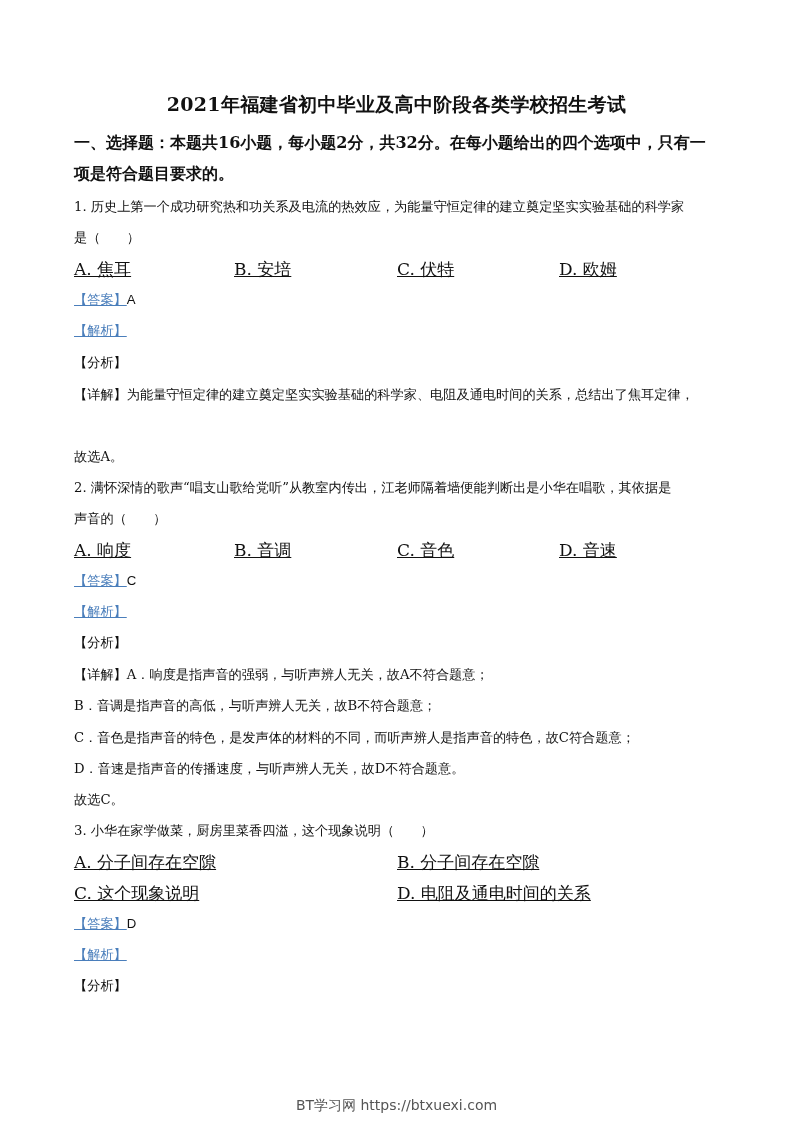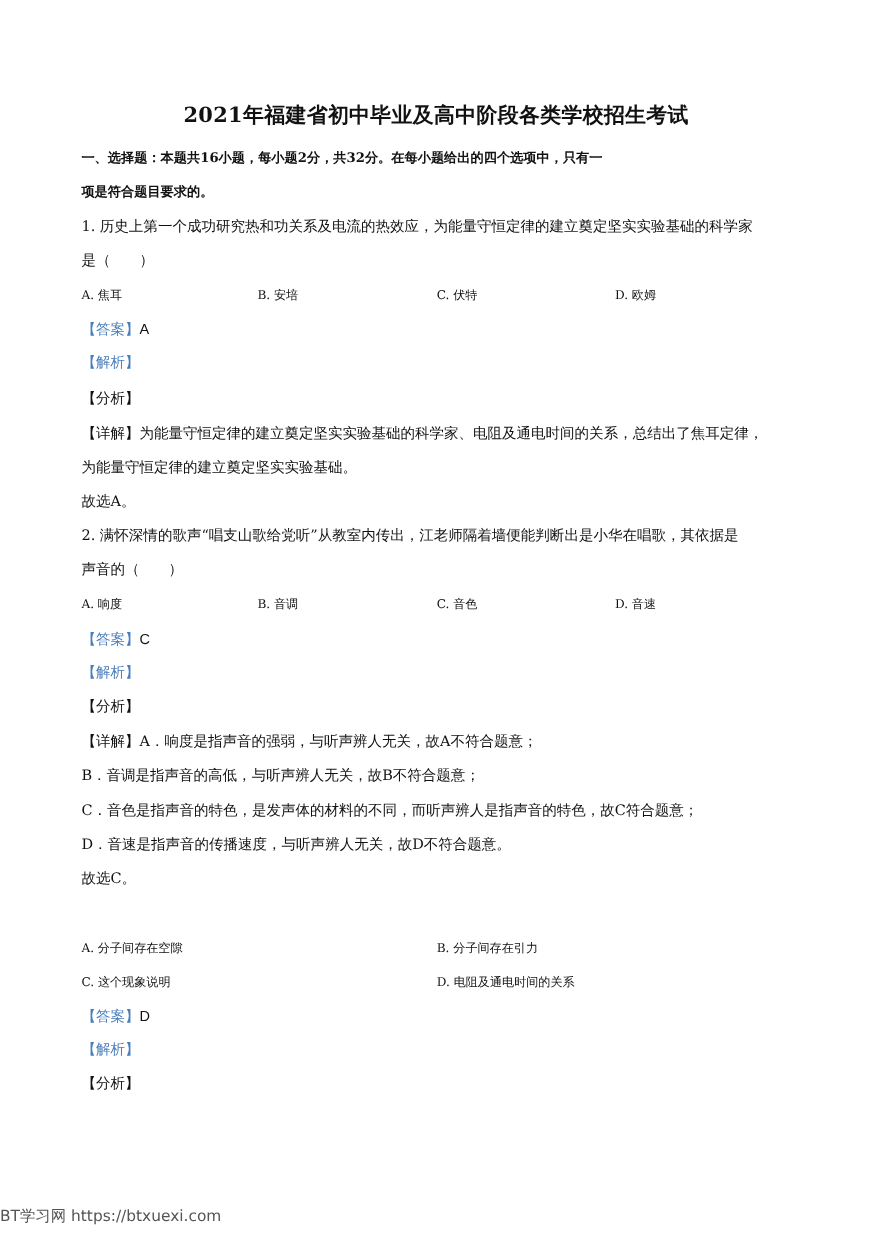--- a/index.html
+++ b/index.html
@@ -2,25 +2,25 @@
 <html><head>
   <meta charset="utf-8">
   <style>
     html, body { margin: 0; padding: 0; background: #ffffff; }
     body { width: 793px; height: 1122px; position: relative; overflow: hidden;
            font-family: "DejaVu Serif", "Liberation Serif", serif; color: #111; }
     .page { position: absolute; left: 0; top: 0; width: 704px; height: 1122px; margin-top: 26px; }
     .title { position: absolute; left: 0; width: 793px; top: 66px; text-align: center;
              font-size: 19px; font-weight: bold; letter-spacing: 0.3px; }
     .line { position: absolute; left: 74px; font-size: 13.2px; white-space: nowrap; line-height: 18px; }
-    .bold { font-weight: bold; font-size: 12px; }
+    .bold { font-weight: bold; font-size: 16px; }
     .sans { font-family: "Liberation Sans", "DejaVu Sans", sans-serif; }
-    .tag { color: #4a7ebb; }
-    .opt { position: absolute; font-size: 11px; white-space: nowrap; line-height: 18px; }
-    .footer { position: absolute; left: 0; width: 793px; top: 1071px; text-align: left;
+    .tag { color: #4a7ebb; text-decoration: underline; }
+    .opt { position: absolute; font-size: 17px; white-space: nowrap; line-height: 18px; text-decoration: underline; }
+    .footer { position: absolute; left: 0; width: 793px; top: 1071px; text-align: center;
               font-family: "DejaVu Sans", "Liberation Sans", sans-serif; font-size: 14px; color: #555; }
   </style>
 </head>
 <body>
 
 <div class="page">
   <div class="title">2021年福建省初中毕业及高中阶段各类学校招生考试</div>
 
   <div class="line bold" style="top:108px;">一、选择题：本题共16小题，每小题2分，共32分。在每小题给出的四个选项中，只有一</div>
   <div class="line bold" style="top:139px;text-align:center;">项是符合题目要求的。</div>
@@ -32,21 +32,20 @@
   <div class="opt" style="left:397px; top:234px;">C. 伏特</div>
   <div class="opt" style="left:559px; top:234px;">D. 欧姆</div>
   <div class="line" style="top:265px;">
     <span class="tag">【答案】</span><span class="sans">A</span>
   </div>
   <div class="line tag" style="top:296px;">【解析】</div>
   <div class="line" style="top:328px;">【分析】</div>
   <div class="line" style="top:360px;">
     <span>【详解】</span><span>为能量守恒定律的建立奠定坚实实验基础的科学家、电阻及通电时间的关系，总结出了焦耳定律，</span>
   </div>
-  <div class="line" style="top:391px;">为能量守恒定律的建立奠定坚实实验基础。</div>
   <div class="line" style="top:422px;">故选A。</div>
 
   <div class="line" style="top:453px;">2. 满怀深情的歌声“唱支山歌给党听”从教室内传出，江老师隔着墙便能判断出是小华在唱歌，其依据是</div>
   <div class="line" style="top:484px;">声音的（　　）</div>
   <div class="opt" style="left:74px; top:515px;">A.  响度</div>
   <div class="opt" style="left:234px; top:515px;">B.  音调</div>
   <div class="opt" style="left:397px; top:515px;">C.  音色</div>
   <div class="opt" style="left:559px; top:515px;">D.  音速</div>
   <div class="line" style="top:546px;">
     <span class="tag">【答案】</span><span class="sans">C</span>
@@ -54,22 +53,23 @@
   <div class="line tag" style="top:577px;">【解析】</div>
   <div class="line" style="top:608px;">【分析】</div>
   <div class="line" style="top:671px;">B．音调是指声音的高低，与听声辨人无关，故B不符合题意；</div>
   <div class="line" style="top:640px;">
     <span>【详解】</span><span>A．响度是指声音的强弱，与听声辨人无关，故A不符合题意；</span>
   </div>
   <div class="line" style="top:703px;">C．音色是指声音的特色，是发声体的材料的不同，而听声辨人是指声音的特色，故C符合题意；</div>
   <div class="line" style="top:734px;">D．音速是指声音的传播速度，与听声辨人无关，故D不符合题意。</div>
   <div class="line" style="top:765px;">故选C。</div>
 
+  <div class="line" style="top:796px;">3. 小华在家学做菜，厨房里菜香四溢，这个现象说明（　　）</div>
   <div class="opt" style="left:74px; top:827px;">A.  分子间存在空隙</div>
-  <div class="opt" style="left:397px; top:827px;">B.  分子间存在引力</div>
+  <div class="opt" style="left:397px; top:827px;">B.  分子间存在空隙</div>
   <div class="opt" style="left:74px; top:858px;">C.  这个现象说明</div>
   <div class="opt" style="left:397px; top:858px;">D.  电阻及通电时间的关系</div>
   <div class="line" style="top:889px;">
     <span class="tag">【答案】</span><span class="sans">D</span>
   </div>
   <div class="line tag" style="top:920px;">【解析】</div>
   <div class="line" style="top:951px;">【分析】</div>
 
   <div class="footer">BT学习网 https://btxuexi.com</div>
 </div>

